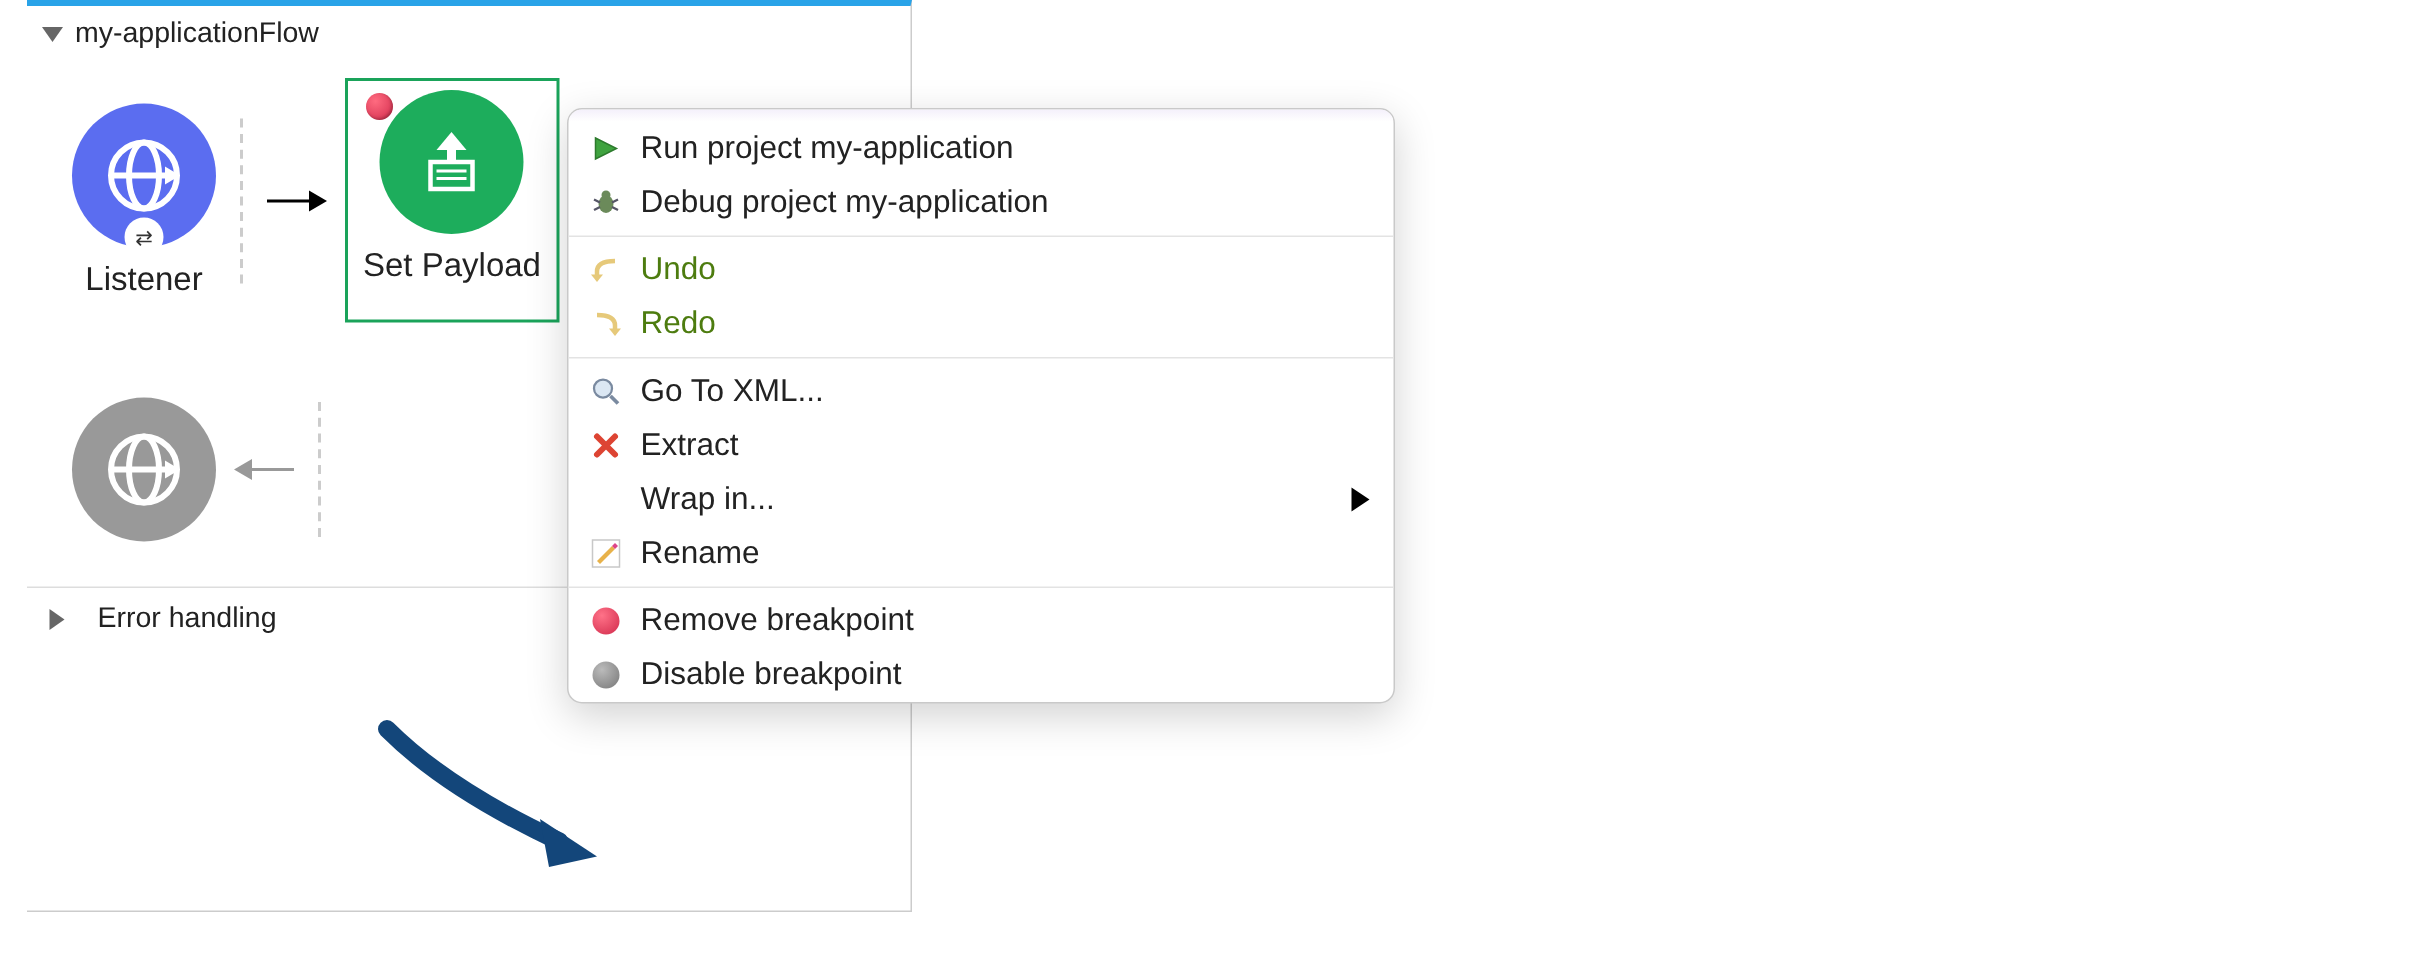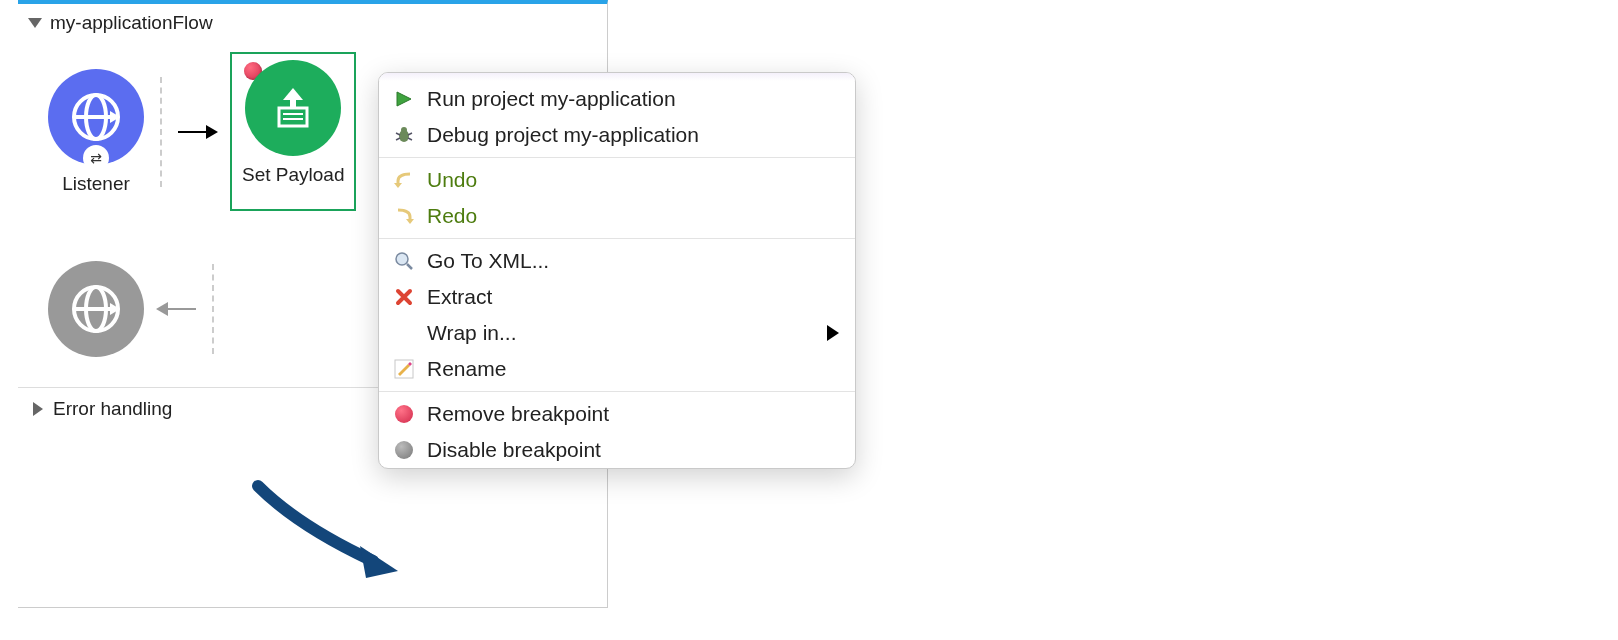--- a/index.html
+++ b/index.html
@@ -60,21 +60,21 @@
       height: 96px;
       border-radius: 50%;
       display: flex;
       align-items: center;
       justify-content: center;
       position: relative;
     }
     .node-circle.blue { background: #5b6df0; }
     .node-circle.green { background: #1dad5c; }
     .node-circle.gray { background: #999; }
-    .node-label { font-size: 19px; }
+    .node-label { font-size: 22px; }
     .exch-badge {
       position: absolute;
       bottom: -6px;
       width: 26px; height: 26px;
       background: #fff;
       border-radius: 50%;
       display: flex; align-items: center; justify-content: center;
       font-size: 14px;
       color: #333;
     }
@@ -118,29 +118,29 @@
     }
     .row2 {
       display: flex;
       align-items: center;
       padding: 20px 20px 30px 30px;
       gap: 12px;
     }
     .error-row {
       border-top: 1px solid #ddd;
       padding: 10px 12px;
-      display: flex; align-items: center; gap: 10px;
+      display: flex; align-items: center; gap: 22px;
     }
 
     
     .ctx-menu {
       position: absolute;
       left: 378px;
       top: 72px;
-      width: 478px;
+      width: 552px;
       background: #fff;
       border: 1px solid #c9c9c9;
       border-radius: 10px;
       box-shadow: 0 8px 28px rgba(0,0,0,0.18);
       overflow: hidden;
     }
     .ctx-head-grad {
       height: 8px;
       background: linear-gradient(#f4f0fb, #fff);
     }

